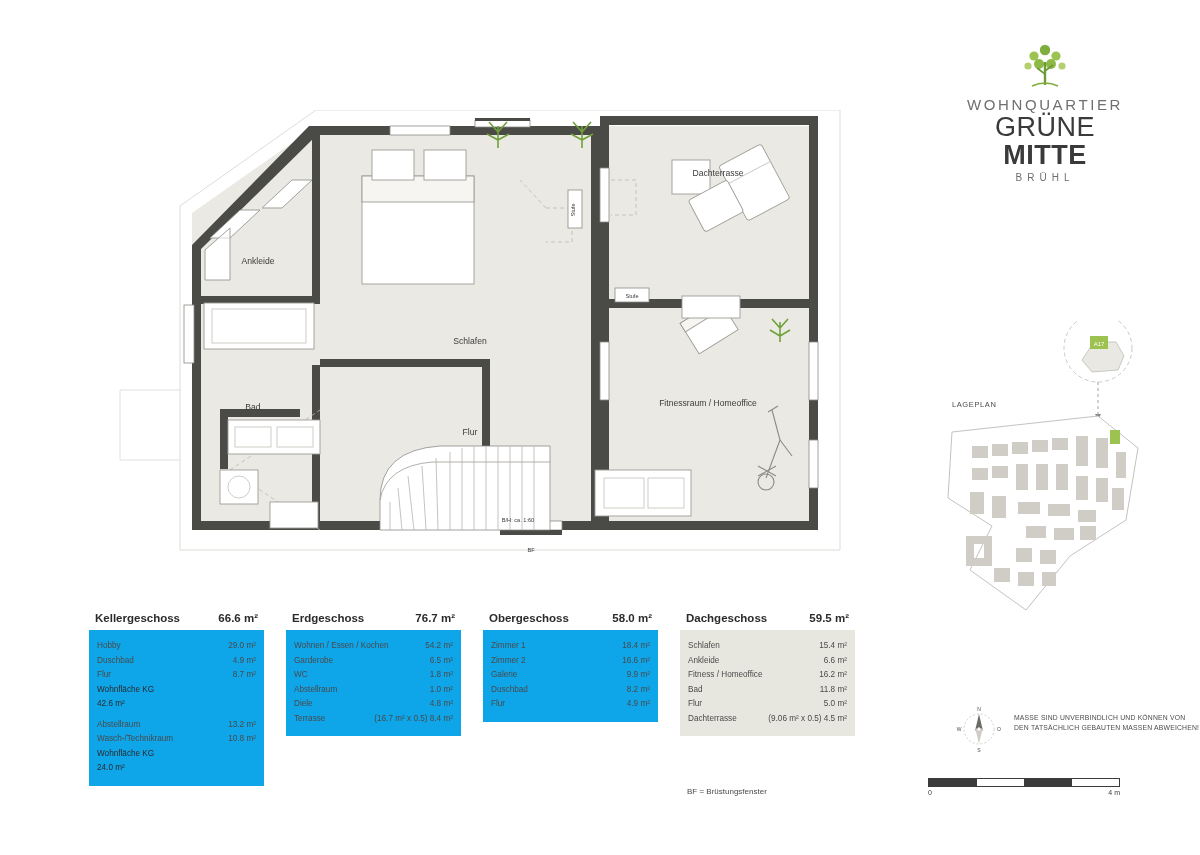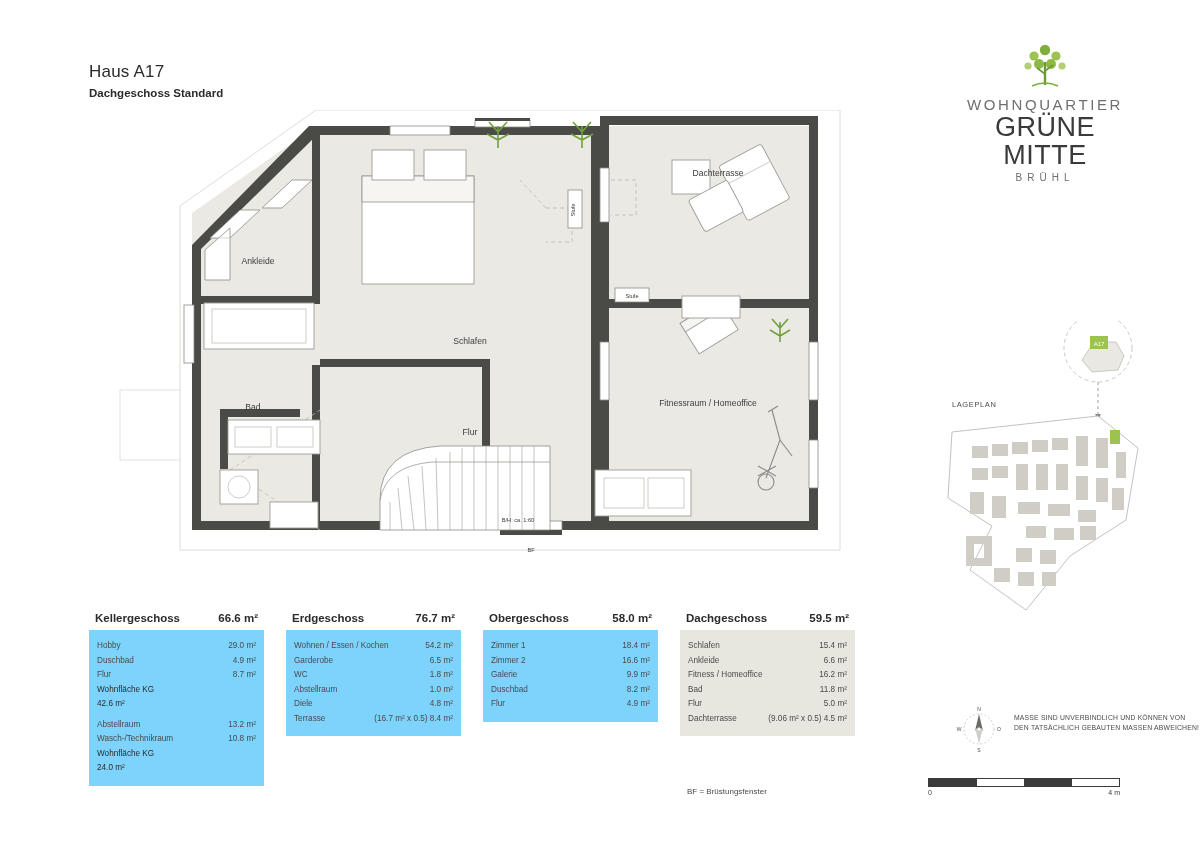--- a/index.html
+++ b/index.html
@@ -16,37 +16,37 @@
   
   .title-block{position:absolute;left:89px;top:62px;}
   .title-main{font-size:17px;font-weight:400;color:#2b2b2b;letter-spacing:.2px;}
   .title-sub{font-size:11.5px;font-weight:700;color:#2b2b2b;margin-top:5px;}
 
   
   .logo{position:absolute;left:955px;top:40px;width:180px;text-align:center;}
   .logo-mark{height:52px;display:flex;align-items:center;justify-content:center;}
   .logo-quart{font-size:15px;letter-spacing:2.6px;color:#6f6f6f;margin-top:4px;}
   .logo-name{font-size:27px;color:#3a3a3a;letter-spacing:.5px;line-height:1.05;}
-  .logo-name b{font-weight:400;}
+  .logo-name b{font-weight:700;}
   .logo-city{font-size:10px;letter-spacing:5px;color:#6f6f6f;margin-top:2px;}
 
   
   .plan{position:absolute;left:80px;top:110px;width:820px;height:470px;}
   .plan svg{display:block;}
 
   
   .tables{position:absolute;left:89px;top:612px;width:775px;height:140px;}
   .tbl{position:absolute;top:0;width:175px;}
   .tbl.t0{left:0;}
   .tbl.t1{left:197px;}
   .tbl.t2{left:394px;}
   .tbl.t3{left:591px;}
   .tbl-head{display:flex;justify-content:space-between;align-items:flex-end;
     font-size:11.5px;font-weight:700;color:#2b2b2b;padding:0 6px 6px 6px;}
-  .tbl-body{background:#7dd3fc;padding:9px 8px 10px 8px;}
+  .tbl-body{background:#0ea5e9;padding:9px 8px 10px 8px;}
   .tbl.t3 .tbl-body{background:#e8e7df;}
   .trow{display:flex;justify-content:space-between;font-size:8.2px;line-height:14.5px;color:#4a4a4a;}
   .trow .v{white-space:nowrap;}
   .trow.b{font-weight:400;color:#2b2b2b;flex-direction:column;}
   .trow.gap{margin-top:6px;}
 
   
   .totals{position:absolute;left:107px;top:783px;font-size:12px;font-weight:700;color:#2b2b2b;}
   .bf-note{position:absolute;left:687px;top:787px;font-size:8px;color:#4a4a4a;}
 
@@ -67,24 +67,20 @@
   .scale-lbls{display:flex;justify-content:space-between;font-size:7px;color:#3b3b3b;margin-top:2px;}
 
   .rm{font-size:8.6px;fill:#3b3b3b;font-family:"Liberation Sans", sans-serif;}
   .rm-s{font-size:5.6px;fill:#3b3b3b;font-family:"Liberation Sans", sans-serif;}
 </style>
 </head>
 <body>
 
 <div class="root">
 
-  <div class="title-block">
-    <div class="title-main">Haus A17</div>
-    <div class="title-sub">Dachgeschoss Standard</div>
-  </div>
 
   <div class="logo">
     <div class="logo-mark">
       <svg width="70" height="52" viewBox="0 0 70 52">
         <circle cx="35" cy="10" r="5.2" fill="#7fae3f"></circle>
         <circle cx="24" cy="16" r="4.6" fill="#9cc24f"></circle>
         <circle cx="46" cy="16" r="4.6" fill="#9cc24f"></circle>
         <circle cx="29" cy="24" r="5" fill="#8dba46"></circle>
         <circle cx="41" cy="24" r="5" fill="#8dba46"></circle>
         <circle cx="18" cy="26" r="3.6" fill="#b4cf72"></circle>

